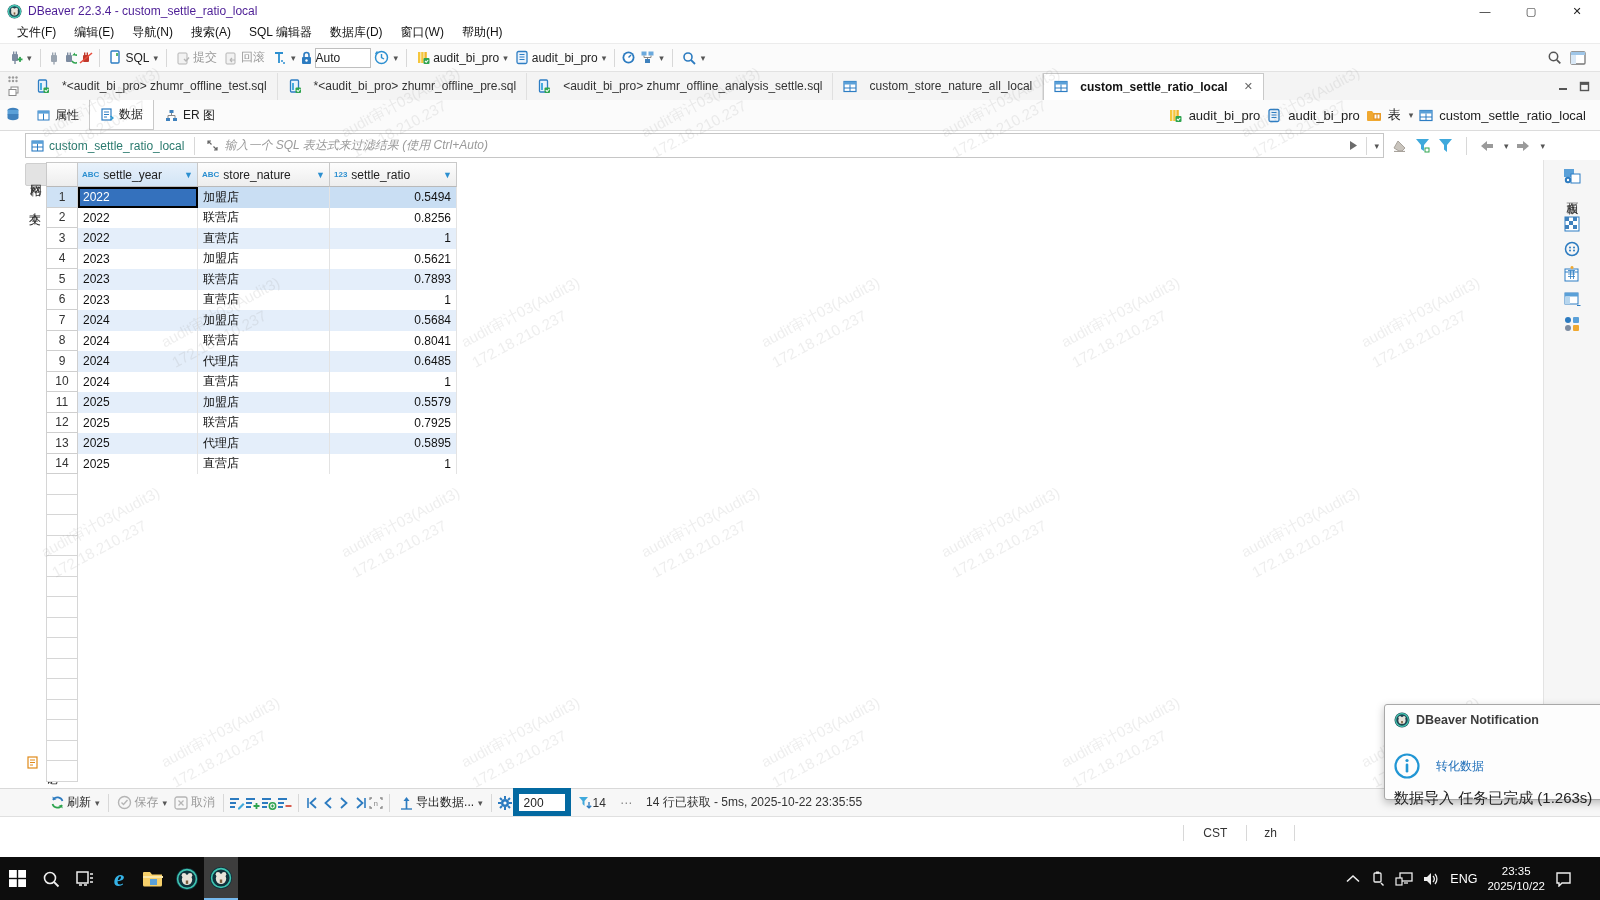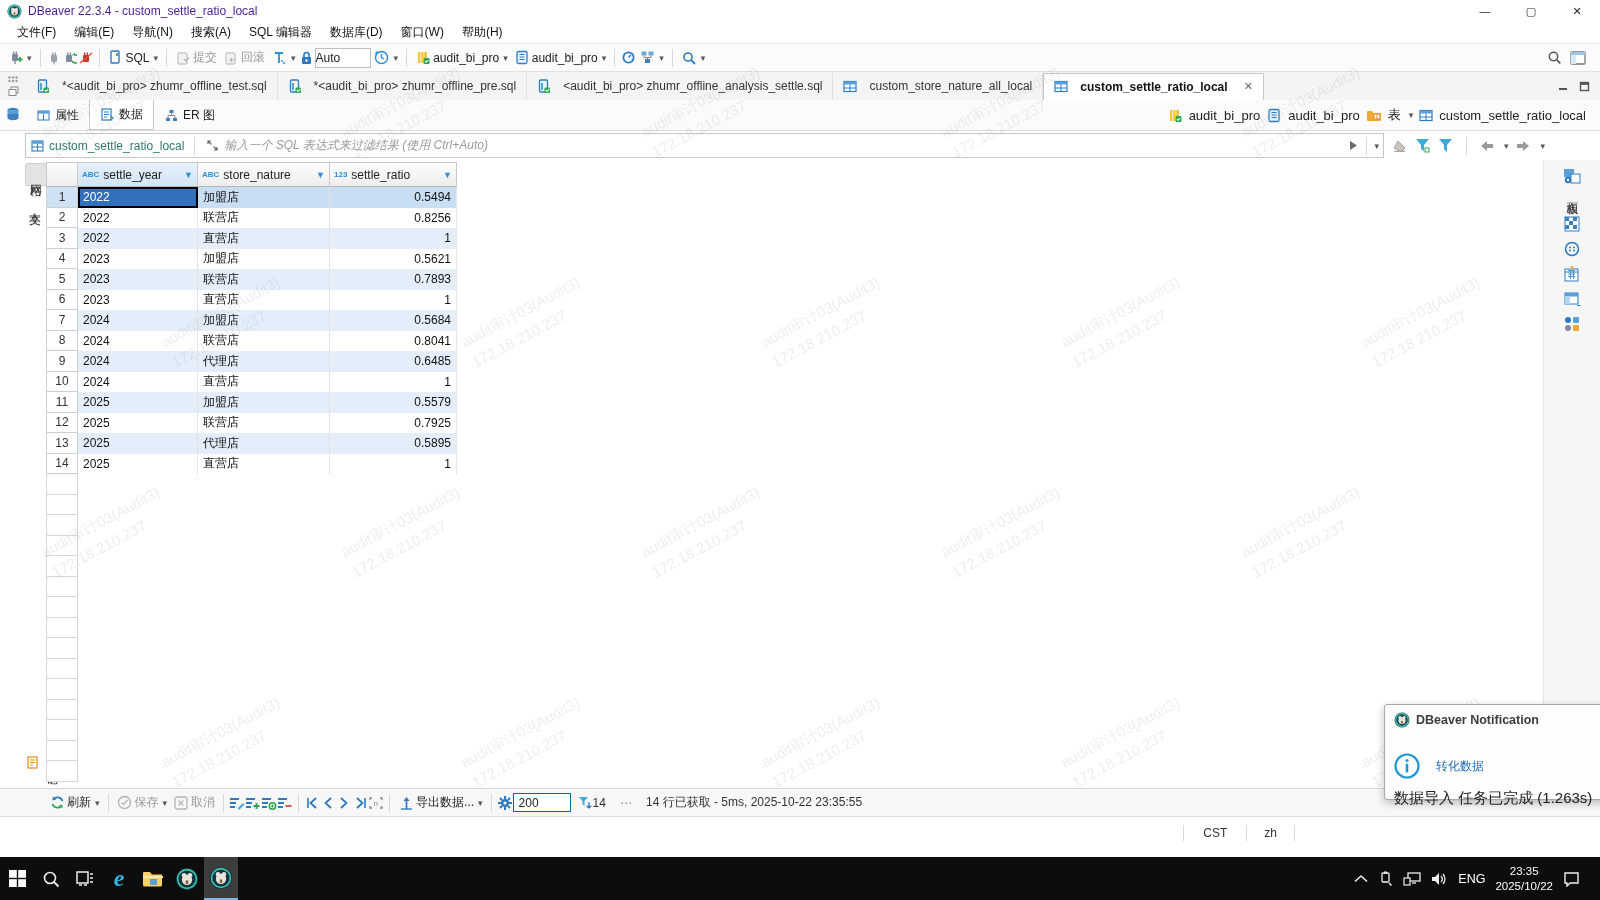--- a/index.html
+++ b/index.html
@@ -71,41 +71,41 @@
   .gr.odd .dc { background:#e4eefa; }
   .gr.selrow .dc { background:#c9def3; }
   .dc.activecell { background:#3471bd !important; color:#fff; border:2px solid #000; padding:0 3px; }
   .emptyrn { width:32px; height:20.5px; border:1px solid #d6d6d6; border-top:none; background:#fff; }
 
   #rightstrip { position:absolute; right:0; top:0; width:57px; height:628px; background:#f6f6f6; border-left:1px solid #e3e3e3; display:flex; flex-direction:column; align-items:center; padding-top:8px; gap:9px; }
 
   
   #bottombar { top:788px; left:0; width:1600px; height:28px; background:#f7f7f7; border-top:1px solid #d9d9d9; display:flex; align-items:center; padding-left:46px; }
   #bottombar .stat { color:#333; margin-left:14px; }
-  .numbox { border:1px solid #0369a1; background:#fff; width:58px; height:19px; display:flex; align-items:center; padding-left:5px; }
+  .numbox { border:6px solid #0369a1; background:#fff; width:58px; height:29px; display:flex; align-items:center; padding-left:5px; }
 
   
   #statusbar { top:816px; left:0; width:1600px; height:34px; background:#fff; border-top:1px solid #e0e0e0; }
   #statusbar .zone { position:absolute; right:300px; top:6px; display:flex; align-items:center; height:20px; color:#333; }
   #statusbar .zone .sep { height:16px; }
 
   
   #notif { left:1384px; top:704px; width:239px; height:96px; background:#fdfdfd; border:1px solid #a8a8a8; border-radius:3px; box-shadow:0 3px 8px rgba(0,0,0,.25); z-index:50; padding:7px 9px; }
   #notif .nhead { display:flex; align-items:center; gap:6px; }
   #notif .ntitle { font-weight:bold; color:#3c3c3c; font-size:12.5px; }
   #notif .nclose { margin-left:auto; color:#777; }
   #notif .nbody { display:flex; align-items:center; gap:16px; margin-top:25px; }
   #notif .nlink { color:#1d6db8; }
   #notif .nmsg { margin-top:10px; color:#222; font-size:15px; }
 
   
   #taskbar { top:857px; left:0; width:1600px; height:43px; background:#0d0d0d; display:flex; align-items:center; z-index:60; }
   .tb-ic { width:34px; height:43px; display:flex; align-items:center; justify-content:center; }
   .tb-ic.activeapp { background:#3d3d3d; border-bottom:2px solid #76b9ed; }
-  #tray { margin-left:auto; display:flex; align-items:center; gap:10px; padding-right:20px; color:#fff; }
+  #tray { margin-left:auto; display:flex; align-items:center; gap:10px; padding-right:28px; color:#fff; }
   #clock { text-align:center; font-size:11.5px; line-height:1.3; color:#fff; }
 
   
   .wm { position:absolute; color:rgba(150,150,150,.16); font-size:15px; transform:rotate(-28deg); white-space:pre; pointer-events:none; z-index:40; line-height:1.5; }
 
   svg { display:block; }
 </style>
 </head>
 <body>
 

